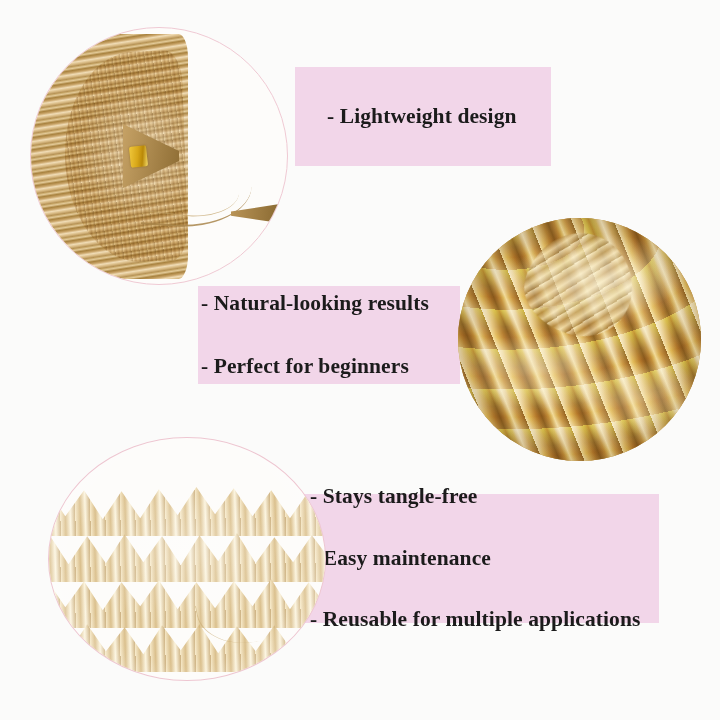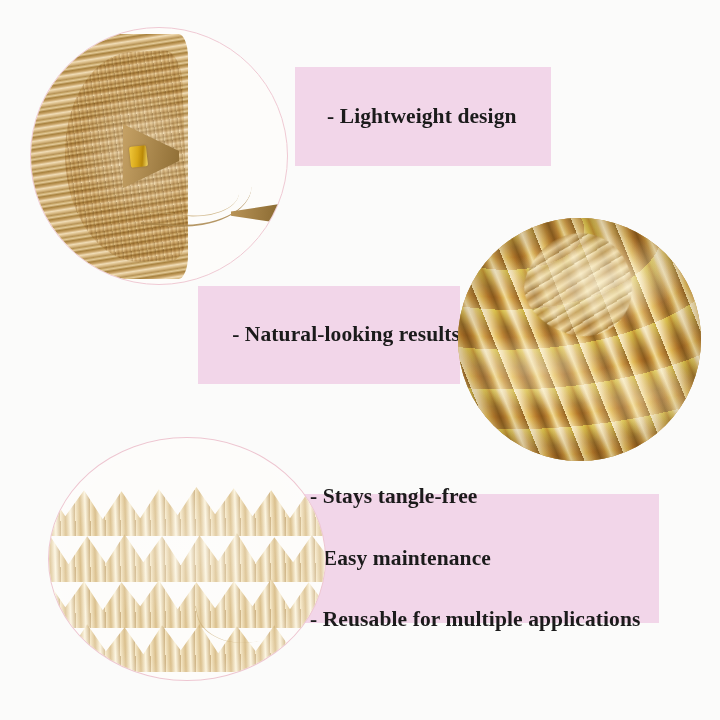--- a/index.html
+++ b/index.html
@@ -26,21 +26,21 @@
     color:#1b1b1b;
     font-family:"Liberation Serif",serif;
     font-size:21.5px;
     font-weight:700;
     letter-spacing:.1px;
     white-space:nowrap;
     line-height:1;
   }
   #banner-1{left:295px;top:67px;width:256px;height:99px;z-index:3;padding-left:32px;}
   #banner-1 .line{margin:9px 0;}
-  #banner-2{left:198px;top:286px;width:262px;height:98px;z-index:1;padding-left:17px;align-items:flex-end;}
+  #banner-2{left:198px;top:286px;width:262px;height:98px;z-index:1;padding-left:3px;}
   #banner-2 .line{margin:9px 0;}
   #banner-3{left:248px;top:494px;width:411px;height:129px;z-index:1;padding-left:62px;}
   #banner-3 .line{margin:8px 0;}
 
   
   .photo{
     position:absolute;
     border-radius:50%;
     overflow:hidden;
   }
@@ -191,20 +191,21 @@
     <div class="strand2"></div>
     <div class="tip"></div>
   </div>
 
   <div class="banner" id="banner-1">
     <div class="line">- Lightweight design</div>
   </div>
 
   <div class="banner" id="banner-2">
     <div class="line">- Natural-looking results</div>
+    <div class="line">- Perfect for beginners</div>
   </div>
 
   <div class="photo" id="photo-wave-honey">
     <div class="tex"></div>
     <div class="wavemask"></div>
     <div class="swirl"></div>
     <div class="sheen"></div>
   </div>
 
   <div class="banner" id="banner-3">

